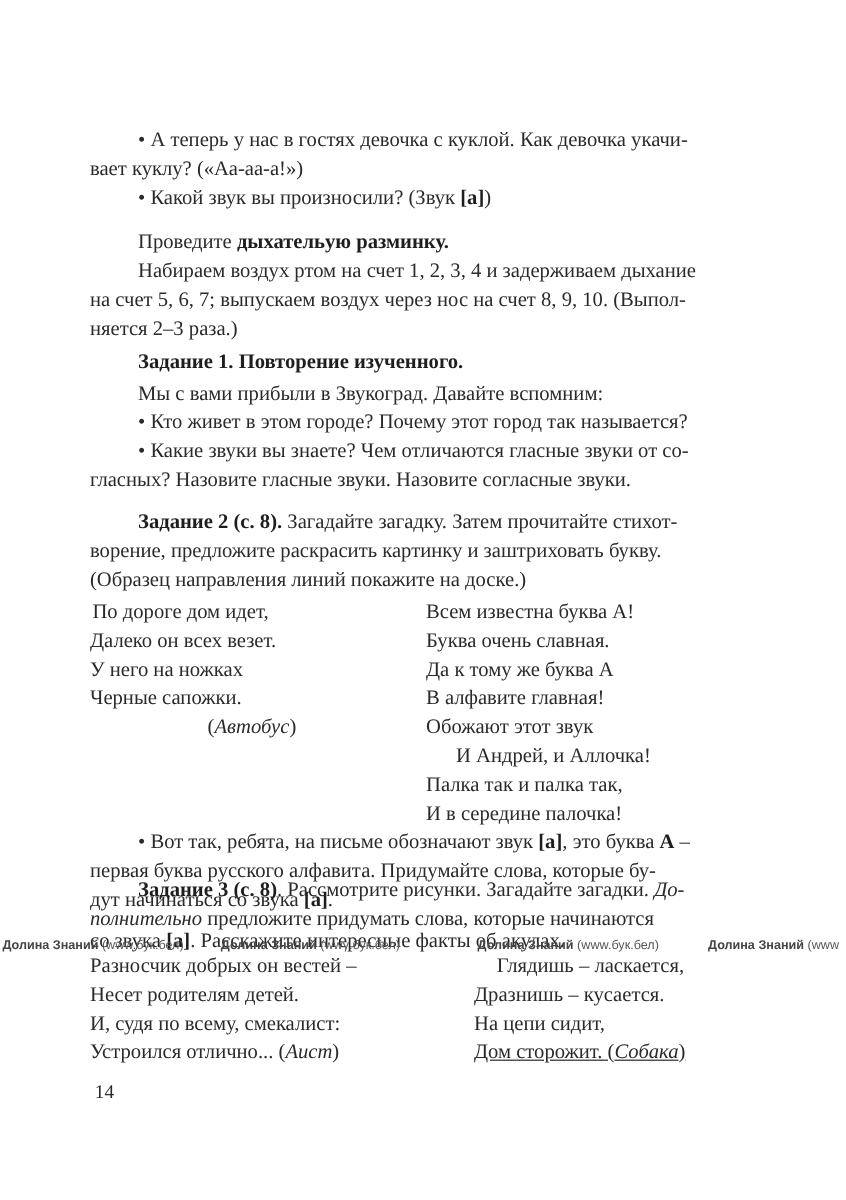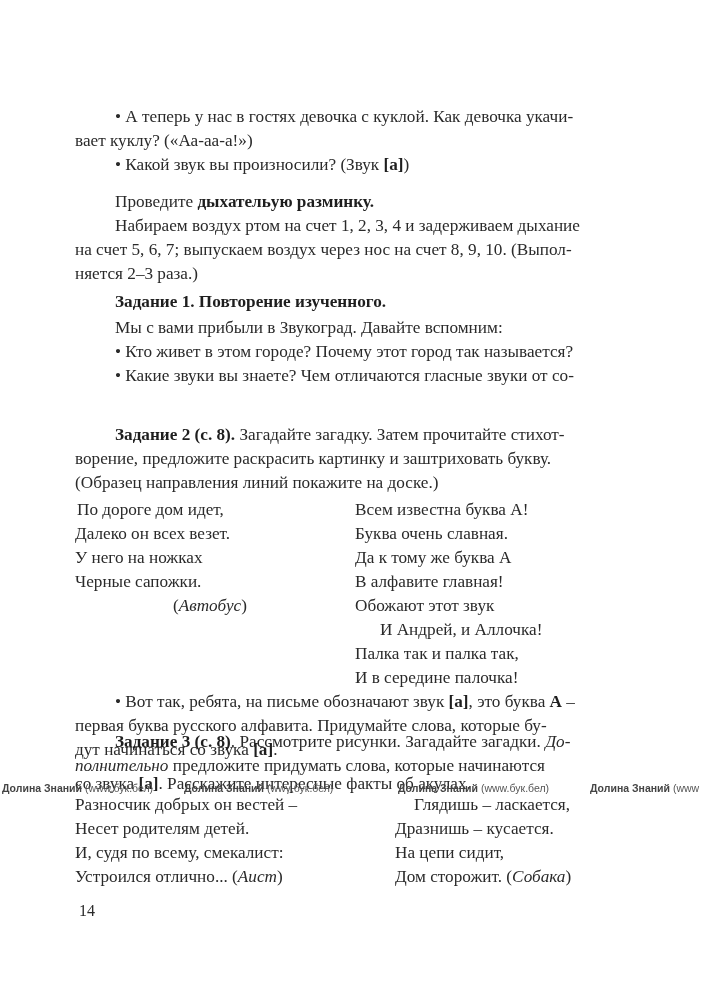--- a/index.html
+++ b/index.html
@@ -29,20 +29,21 @@
     <span>Проведите </span><b>дыхательую разминку.</b>
   </p>
   <p class="line" style="left:115px;top:214px;">Набираем воздух ртом на счет 1, 2, 3, 4 и задерживаем дыхание</p>
   <p class="line" style="left:75px;top:238px;">на счет 5, 6, 7; выпускаем воздух через нос на счет 8, 9, 10. (Выпол-</p>
   <p class="line" style="left:75px;top:262px;">няется 2–3 раза.)</p>
 
   <p class="line" style="left:115px;top:290px;"><b>Задание 1. Повторение изученного.</b></p>
   <p class="line" style="left:115px;top:316px;">Мы с вами прибыли в Звукоград. Давайте вспомним:</p>
   <p class="line" style="left:115px;top:340px;">• Кто живет в этом городе? Почему этот город так называется?</p>
   <p class="line" style="left:115px;top:364px;">• Какие звуки вы знаете? Чем отличаются гласные звуки от со-</p>
+  <p class="line" style="left:75px;top:388px;">гласных? Назовите гласные звуки. Назовите согласные звуки.</p>
 
   <p class="line" style="left:115px;top:423px;">
     <b>Задание 2 (с. 8).</b><span> Загадайте загадку. Затем прочитайте стихот-</span>
   </p>
   <p class="line" style="left:75px;top:447px;">ворение, предложите раскрасить картинку и заштриховать букву.</p>
   <p class="line" style="left:75px;top:471px;">(Образец направления линий покажите на доске.)</p>
 
   <div>
     <p class="line" style="left:77px;top:498px;">По дороге дом идет,</p>
     <p class="line" style="left:75px;top:522px;">Далеко он всех везет.</p>
@@ -89,17 +90,17 @@
     <p class="line" style="left:75px;top:793px;">Разносчик добрых он вестей –</p>
     <p class="line" style="left:75px;top:817px;">Несет родителям детей.</p>
     <p class="line" style="left:75px;top:841px;">И, судя по всему, смекалист:</p>
     <p class="line" style="left:75px;top:865px;"><span>Устроился отлично... (</span><i>Аист</i><span>)</span></p>
   </div>
 
   <div>
     <p class="line" style="left:395px;top:793px;margin-left:19px;">Глядишь – ласкается,</p>
     <p class="line" style="left:395px;top:817px;">Дразнишь – кусается.</p>
     <p class="line" style="left:395px;top:841px;">На цепи сидит,</p>
-    <p class="line" style="left:395px;top:865px;"><span>Дом сторожит. (</span><i>Собака</i><span>)</span></p>
+    <p class="line" style="left:395px;top:865px;text-decoration:underline;"><span>Дом сторожит. (</span><i>Собака</i><span>)</span></p>
   </div>
 
   <div class="pagenum">14</div>
 </div>
 
 </body></html>

